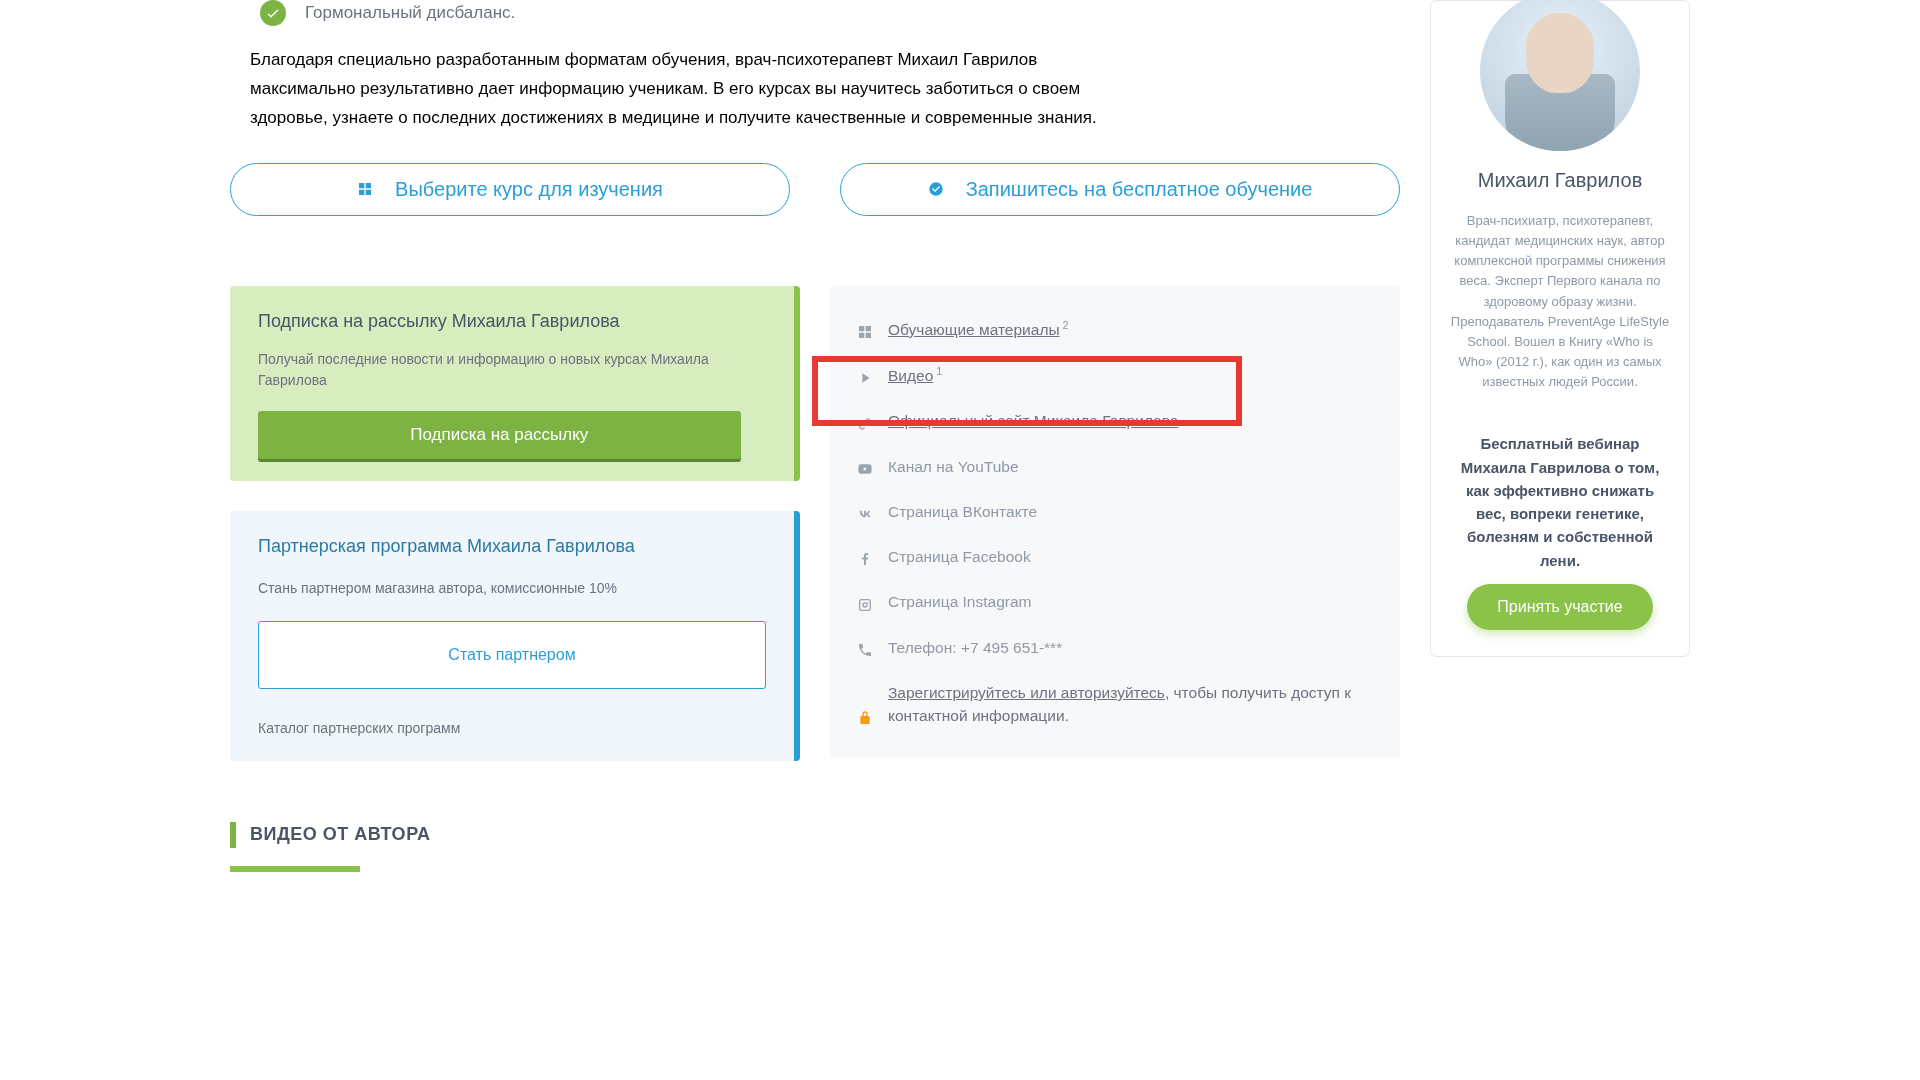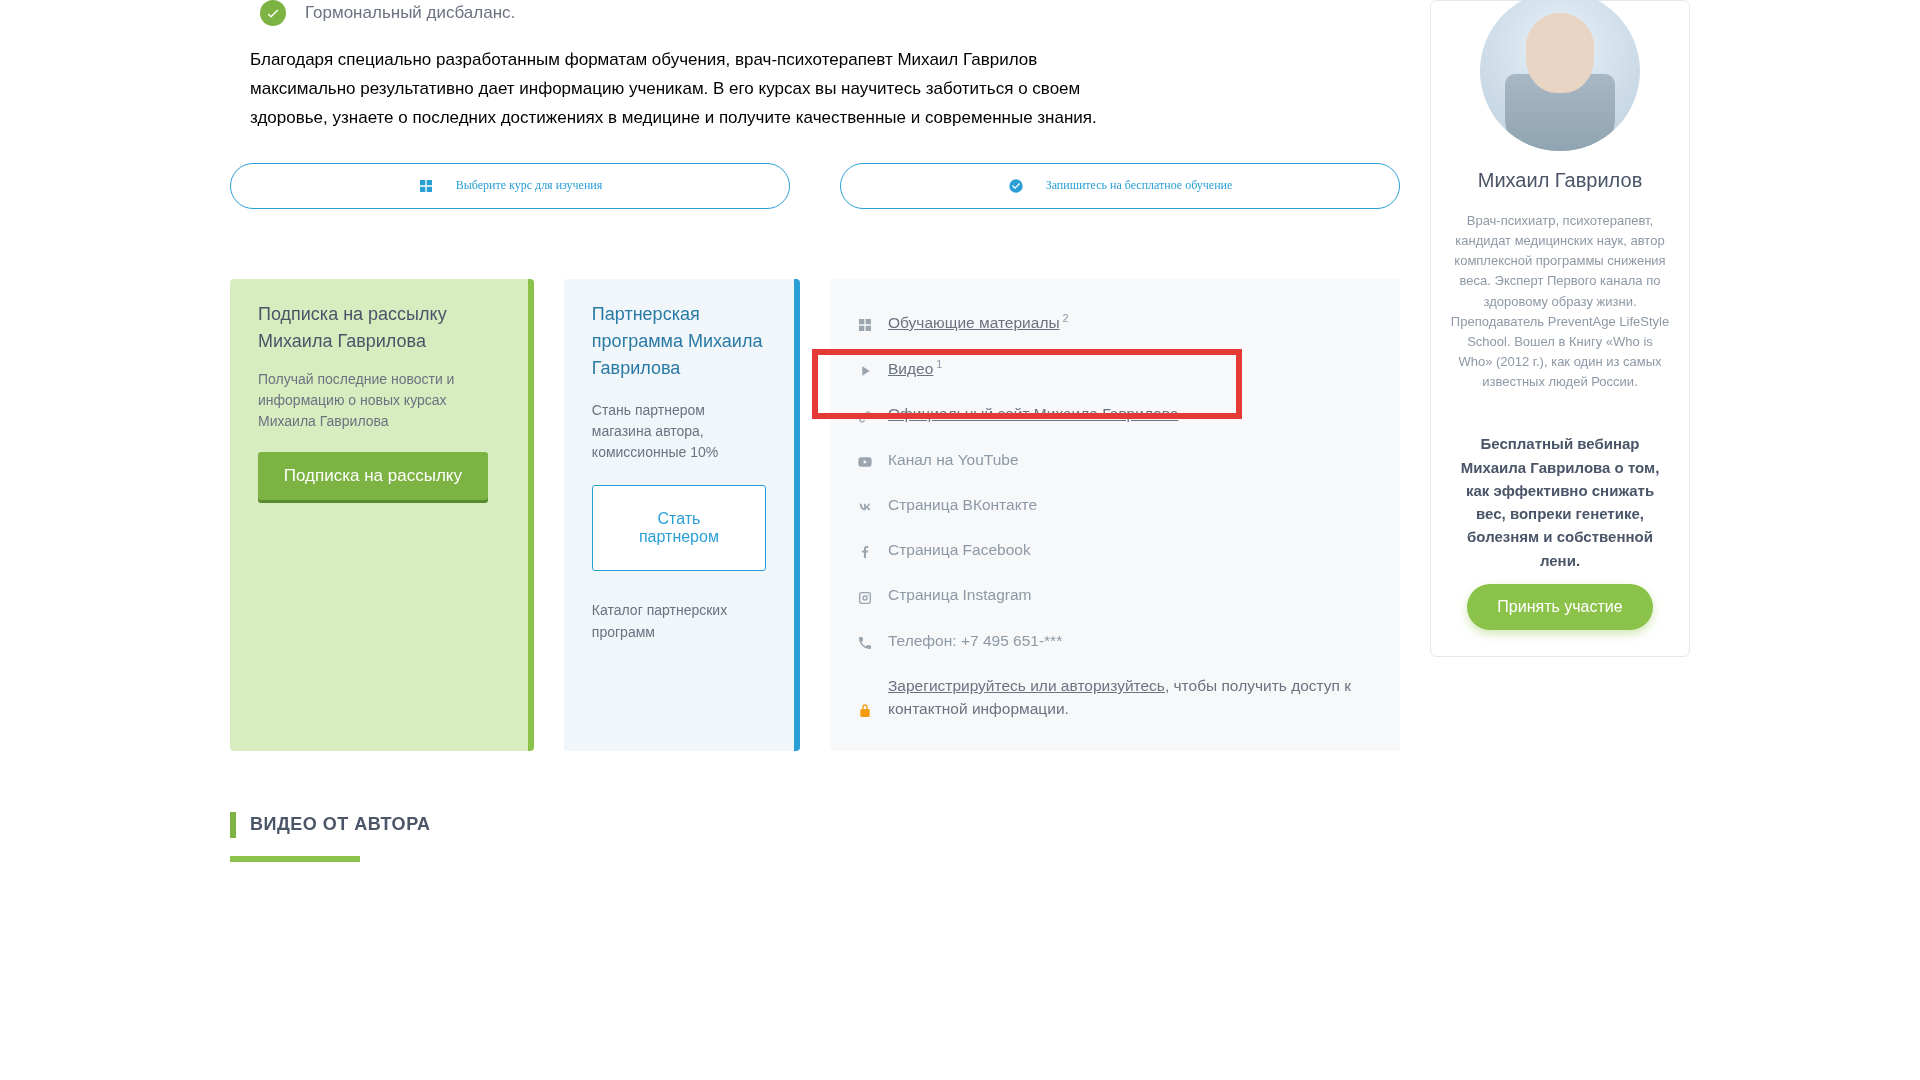--- a/index.html
+++ b/index.html
@@ -53,37 +53,36 @@
     margin-bottom: 70px;
     padding-left: 0;
   }
   .cta-btn {
     flex: 1;
     border: 1.5px solid #2a9fd6;
     border-radius: 999px;
     background: #fff;
     color: #2a9fd6;
     padding: 14px 20px;
-    font-size: 12px;
+    font-size: 20px;
     display: flex;
     align-items: center;
     justify-content: center;
     gap: 22px;
     cursor: pointer;
-    font-family: Liberation Serif, serif;
   }
   .cta-btn svg { width: 16px; height: 16px; fill: #2a9fd6; }
 
   
   .cards-row {
     display: flex;
     gap: 30px;
     margin-bottom: 60px;
   }
-  .cards-left { flex: 1; display: flex; flex-direction: row; gap: 30px; }
+  .cards-left { flex: 1; display: flex; flex-direction: column; gap: 30px; }
   .cards-right { flex: 1; }
 
   
   .sub-card {
     background: #d7edc0;
     border-right: 6px solid #8bc34a;
     border-radius: 4px;
     padding: 22px 28px;
   }
   .sub-card h3 {

